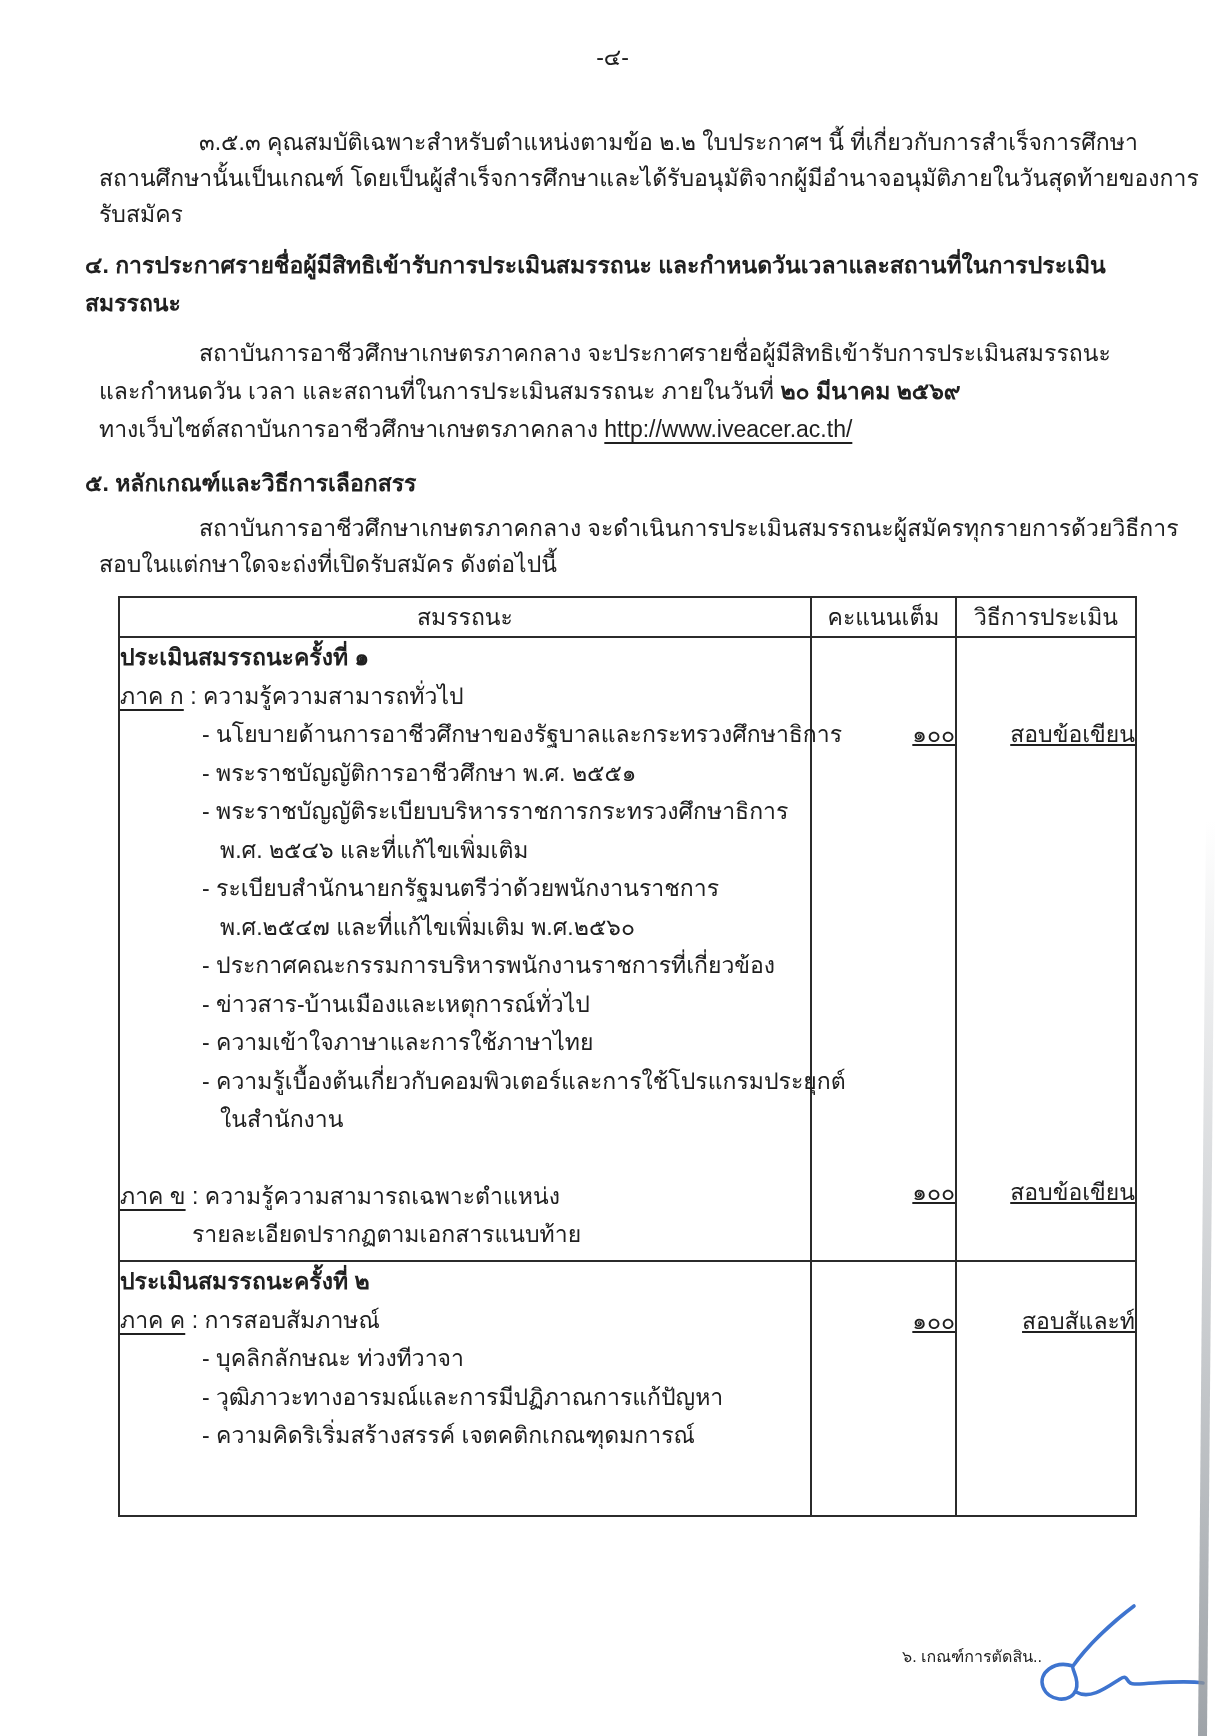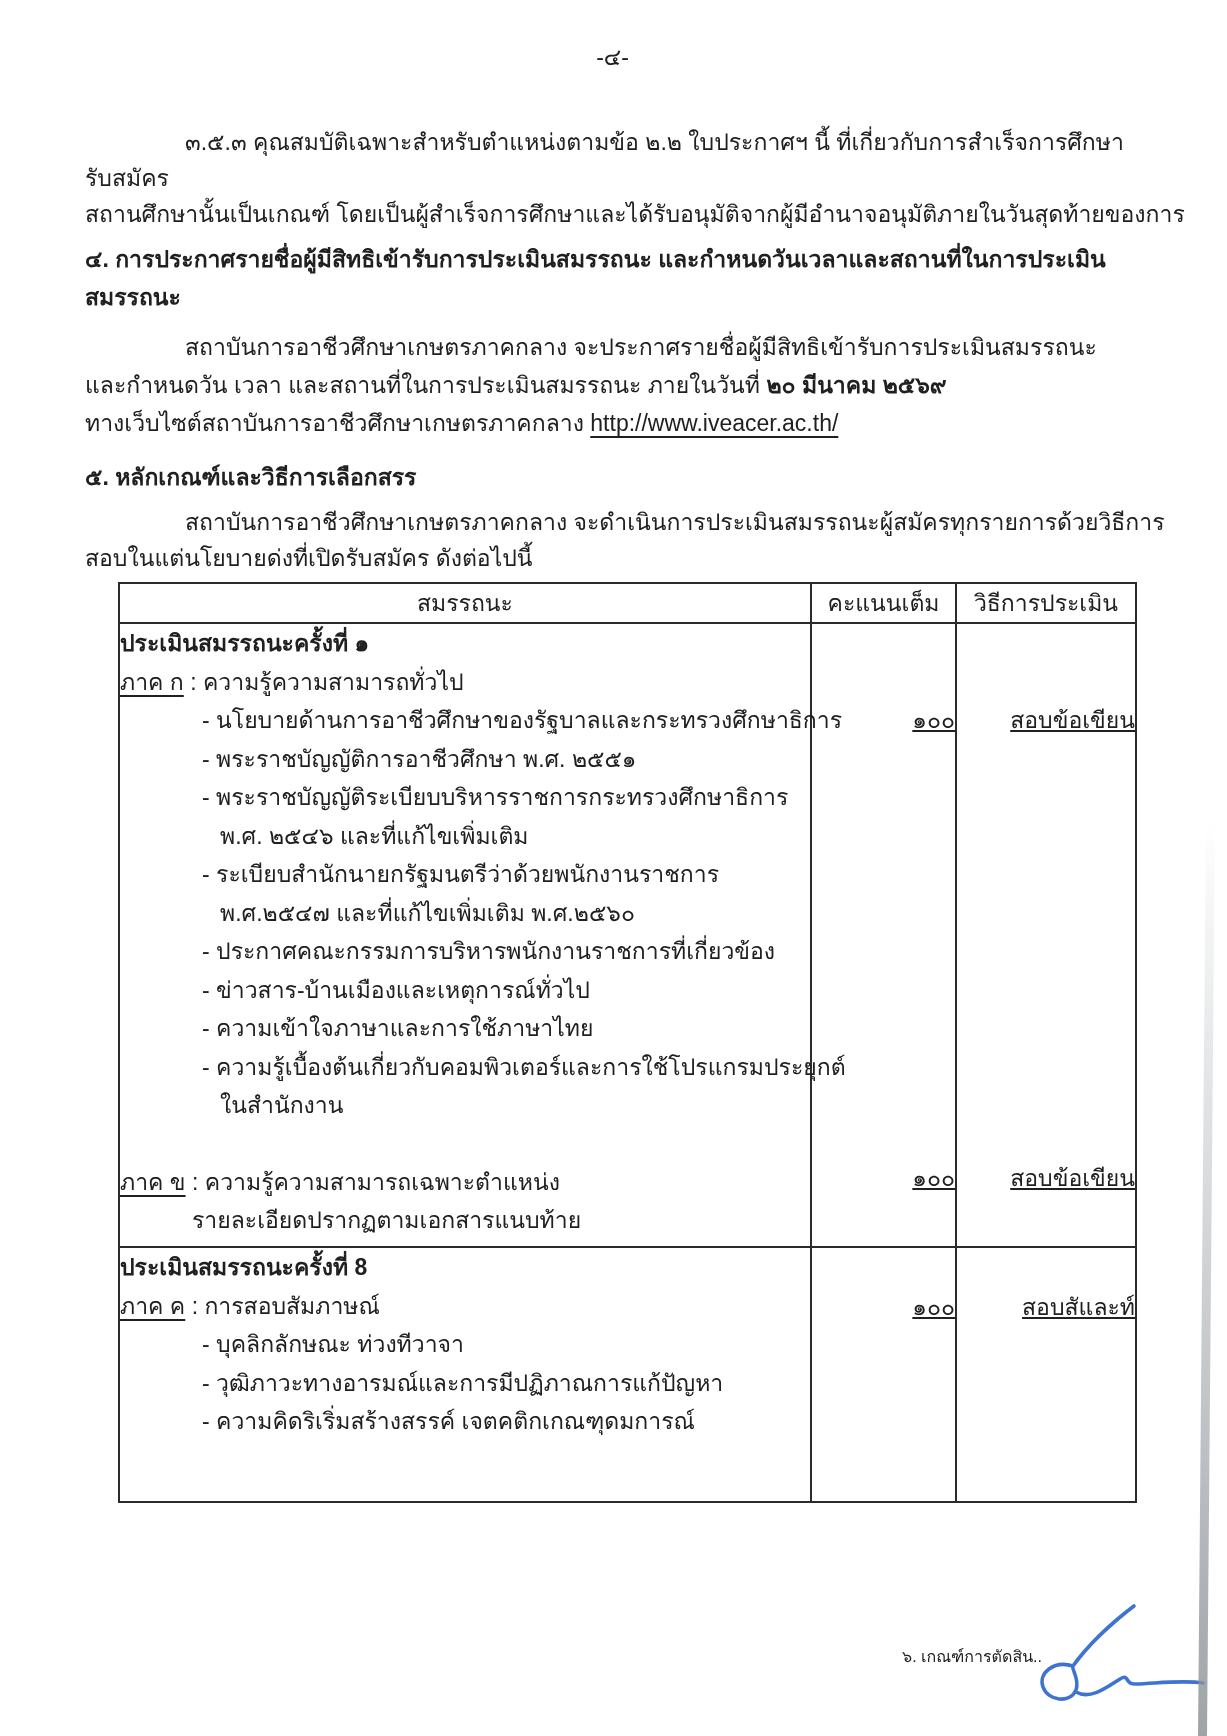--- a/index.html
+++ b/index.html
@@ -10,21 +10,21 @@
     background:#ffffff;
     box-sizing:border-box;
     padding:42px 87px 0 85px;
     font-family:"Liberation Sans","DejaVu Sans",sans-serif;
     font-size:23px;
     line-height:36px;
     color:#202020;
     overflow:hidden;
   }
   .page-number{text-align:center;line-height:30px;}
-  .block{margin:0;}
+  .block{margin:14px;}
   .line{display:block;white-space:nowrap;}
   .ind{padding-left:100px;}
   .para-353{margin-top:52px;}
   .heading{font-weight:700;line-height:38px;}
   .h4{margin-top:8px;}
   .p4{margin-top:12px;line-height:38px;}
   .h5{margin-top:16px;}
   .p5{margin-top:8px;line-height:36px;}
   b.date{font-weight:700;}
   .url{text-decoration:underline;text-underline-offset:5px;cursor:pointer;}
@@ -82,40 +82,40 @@
 </style>
 </head>
 <body>
 
 <div class="page">
 
   <div class="page-number">-๔-</div>
 
   <p class="block para-353">
     <span class="line ind">๓.๕.๓ คุณสมบัติเฉพาะสำหรับตำแหน่งตามข้อ ๒.๒ ใบประกาศฯ นี้ ที่เกี่ยวกับการสำเร็จการศึกษา</span>
+    <span class="line">สถานศึกษานั้นเป็นเกณฑ์ โดยเป็นผู้สำเร็จการศึกษาและได้รับอนุมัติจากผู้มีอำนาจอนุมัติภายในวันสุดท้ายของการ</span>
     <span class="line">รับสมัคร</span>
-    <span class="line">สถานศึกษานั้นเป็นเกณฑ์ โดยเป็นผู้สำเร็จการศึกษาและได้รับอนุมัติจากผู้มีอำนาจอนุมัติภายในวันสุดท้ายของการ</span>
   </p>
 
   <div class="heading h4">
     <span class="line">๔. การประกาศรายชื่อผู้มีสิทธิเข้ารับการประเมินสมรรถนะ และกำหนดวันเวลาและสถานที่ในการประเมิน</span>
     <span class="line">สมรรถนะ</span>
   </div>
 
   <p class="block p4">
     <span class="line ind">สถาบันการอาชีวศึกษาเกษตรภาคกลาง จะประกาศรายชื่อผู้มีสิทธิเข้ารับการประเมินสมรรถนะ</span>
     <span class="line"><span>และกำหนดวัน เวลา และสถานที่ในการประเมินสมรรถนะ ภายในวันที่ </span><b class="date">๒๐ มีนาคม ๒๕๖๙</b></span>
     <span class="line"><span>ทางเว็บไซต์สถาบันการอาชีวศึกษาเกษตรภาคกลาง </span><span class="url">http://www.iveacer.ac.th/</span></span>
   </p>
 
   <div class="heading h5">๕. หลักเกณฑ์และวิธีการเลือกสรร</div>
 
   <p class="block p5">
     <span class="line ind">สถาบันการอาชีวศึกษาเกษตรภาคกลาง จะดำเนินการประเมินสมรรถนะผู้สมัครทุกรายการด้วยวิธีการ</span>
-    <span class="line">สอบในแต่นโยบายด่งที่เปิดรับสมัคร ดังต่อไปนี้</span>
+    <span class="line">สอบในแต่กษาใดจะถ่งที่เปิดรับสมัคร ดังต่อไปนี้</span>
   </p>
 
   <table class="assess">
     <colgroup>
         <col class="c1">
         <col class="c2">
         <col class="c3">
       </colgroup>
     <thead>
       <tr>
@@ -148,21 +148,21 @@
           <div class="score-a">๑๐๐</div>
           <div class="score-b">๑๐๐</div>
         </td>
         <td class="method">
           <div class="method-a">สอบข้อเขียน</div>
           <div class="method-b">สอบข้อเขียน</div>
         </td>
       </tr>
       <tr class="row-2">
         <td class="comp">
-          <span class="t-line t-bold">ประเมินสมรรถนะครั้งที่ 8</span>
+          <span class="t-line t-bold">ประเมินสมรรถนะครั้งที่ ๒</span>
           <span class="t-line"><span class="u-label">ภาค ค</span><span> : การสอบสัมภาษณ์</span></span>
           <span class="t-line bullet">- บุคลิกลักษณะ ท่วงทีวาจา</span>
           <span class="t-line bullet">- วุฒิภาวะทางอารมณ์และการมีปฏิภาณการแก้ปัญหา</span>
           <span class="t-line bullet">- ความคิดริเริ่มสร้างสรรค์ เจตคติกเกณฑุดมการณ์</span>
         </td>
         <td class="score">
           <div class="score-c">๑๐๐</div>
         </td>
         <td class="method">
           <div class="method-c">สอบสัและท์</div>

